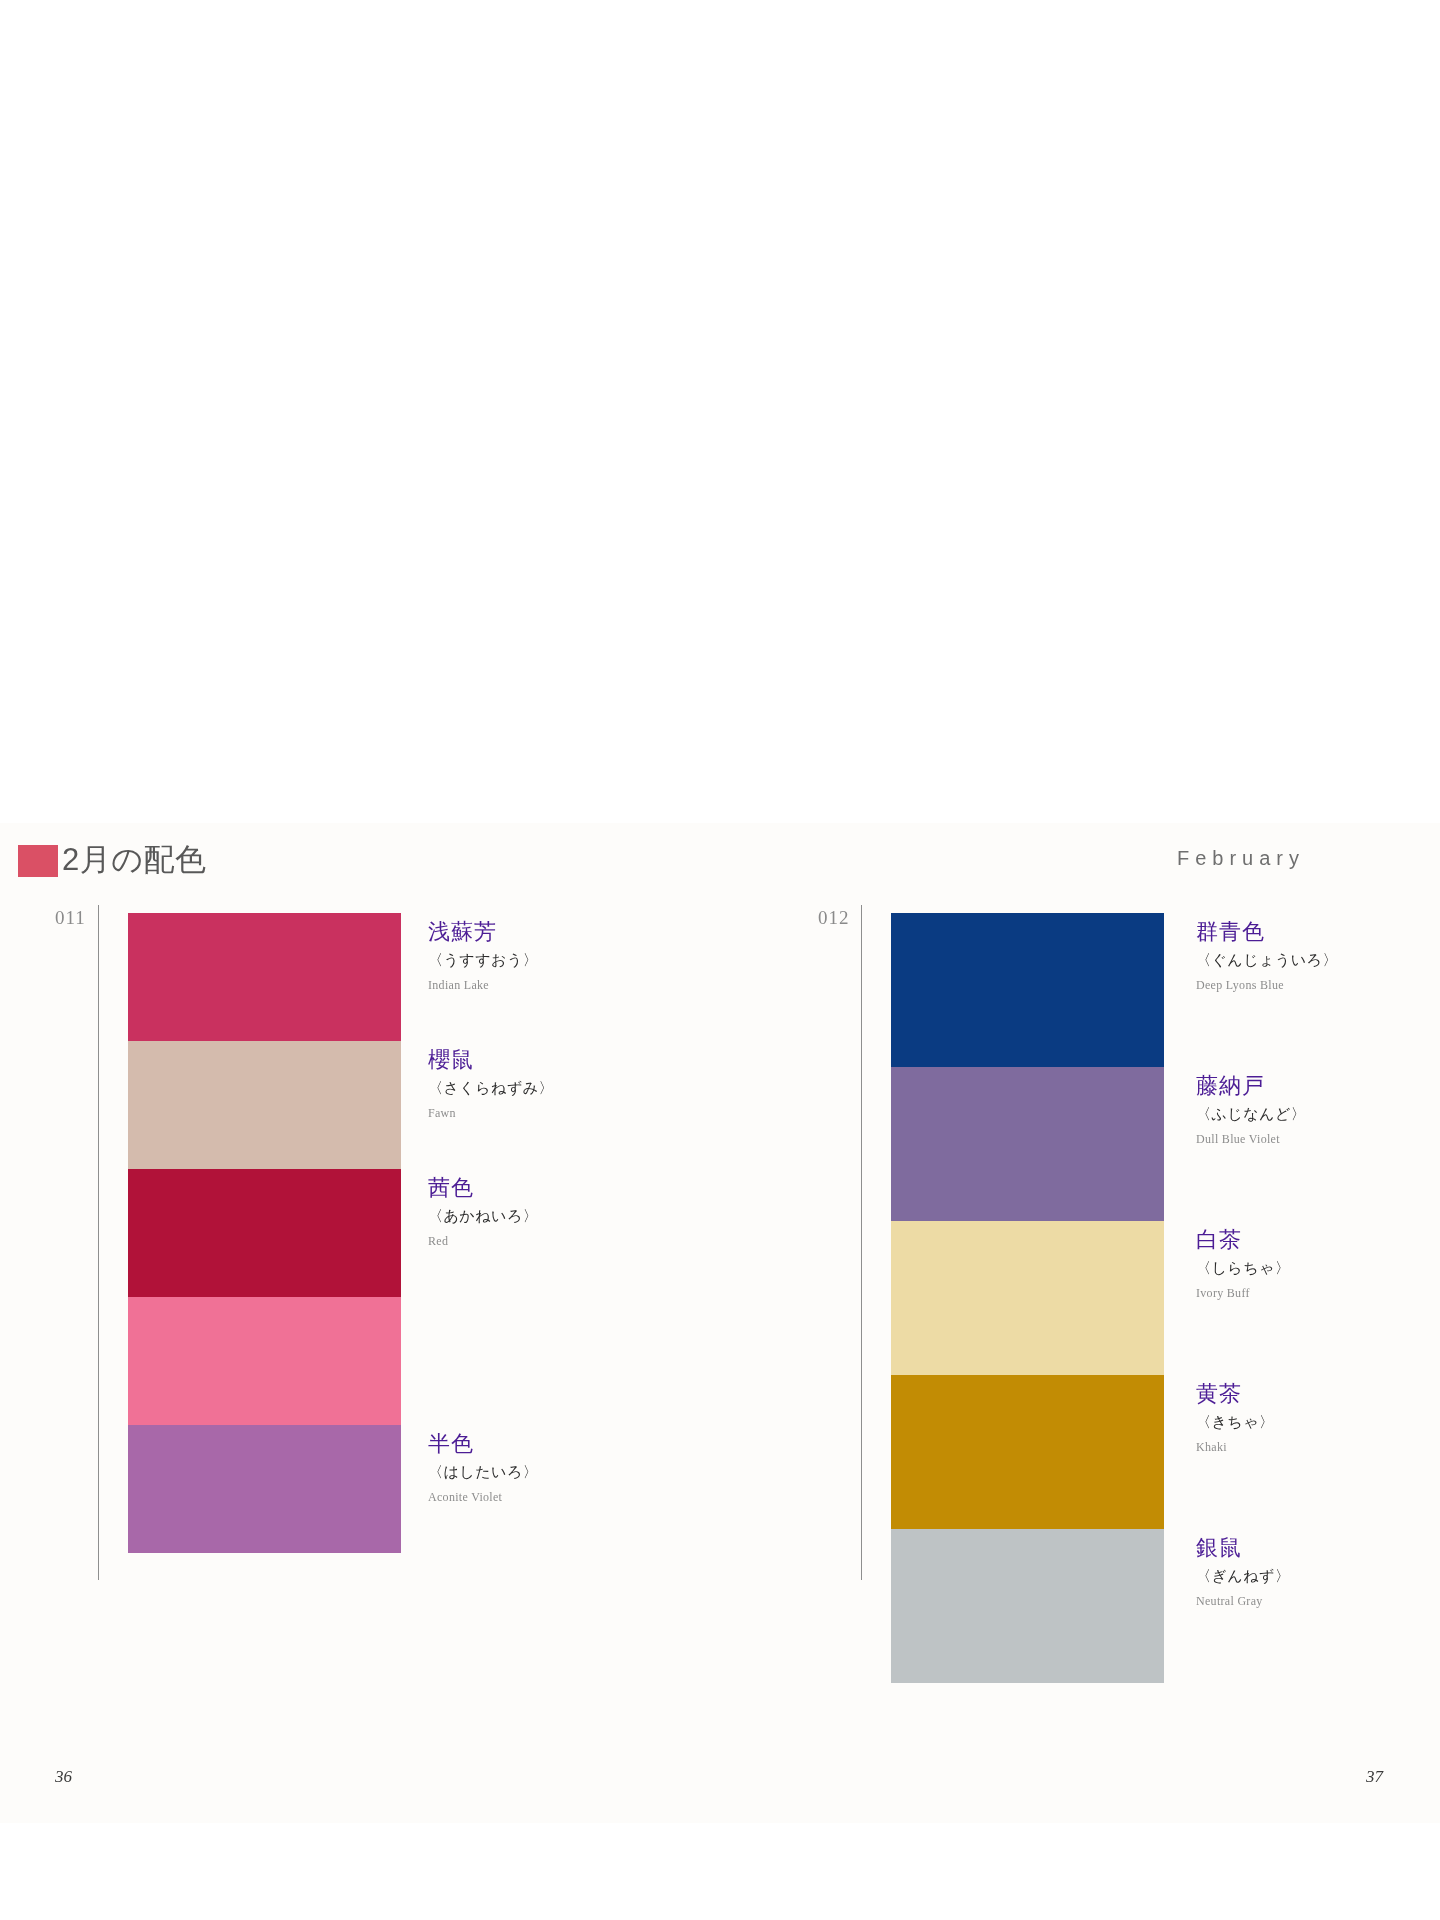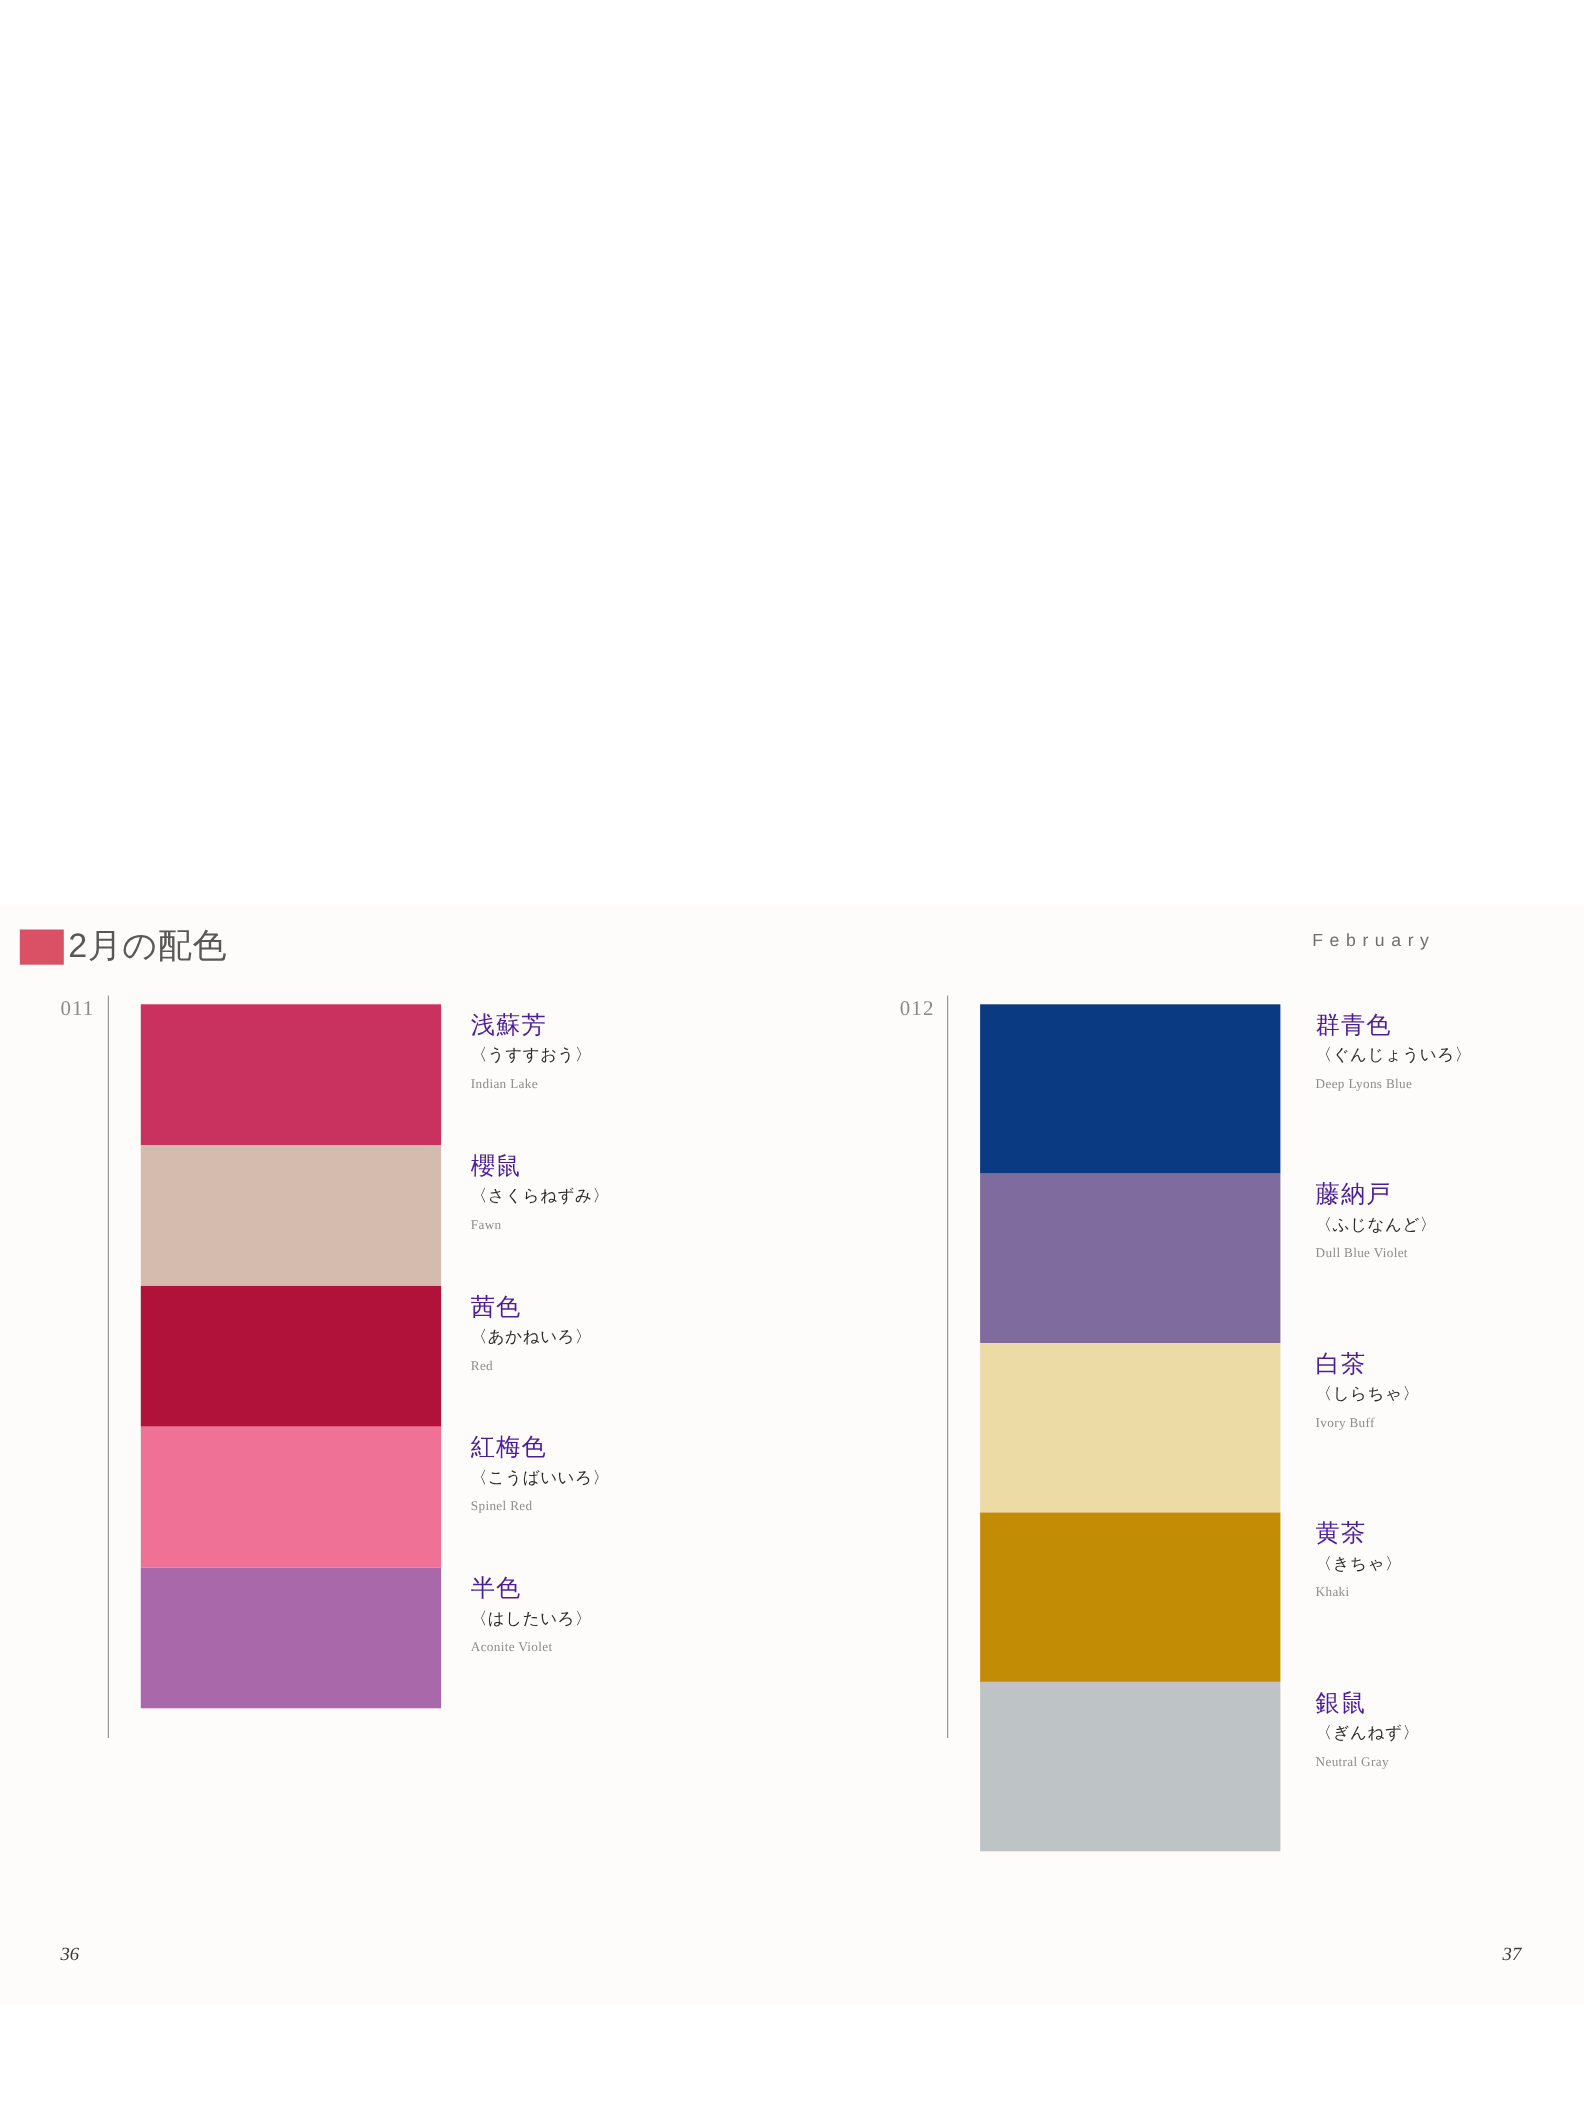--- a/index.html
+++ b/index.html
@@ -40,21 +40,21 @@
     left:62px; top:828px;
     font-size:31px;
     line-height:42px;
     color:#585858;
     letter-spacing:0.5px;
     font-weight:400;
   }
   #month-en {
     position:absolute;
     right:135px; top:836px;
-    font-size:16px;
+    font-size:20px;
     letter-spacing:6px;
     color:#6f6f6f;
     font-family:"Liberation Sans", sans-serif;
     font-weight:300;
   }
 
   
   .palette {
     position:absolute;
     top:900px;
@@ -173,25 +173,20 @@
         <div class="swatch-chip" style="background: rgb(177, 18, 57);"></div>
         <div class="swatch-info">
           <div class="name-ja">茜色</div>
           <div class="name-kana">〈あかねいろ〉</div>
           <div class="name-en">Red</div>
         </div>
       </div>
 
       <div class="swatch-row">
         <div class="swatch-chip" style="background: rgb(240, 113, 150);"></div>
-        <div class="swatch-info">
-          <div class="name-ja">紅梅色</div>
-          <div class="name-kana">〈こうばいいろ〉</div>
-          <div class="name-en">Spinel Red</div>
-        </div>
       </div>
 
 
       <div class="swatch-row">
         <div class="swatch-chip" style="background: rgb(168, 104, 169);"></div>
         <div class="swatch-info">
           <div class="name-ja">半色</div>
           <div class="name-kana">〈はしたいろ〉</div>
           <div class="name-en">Aconite Violet</div>
         </div>

